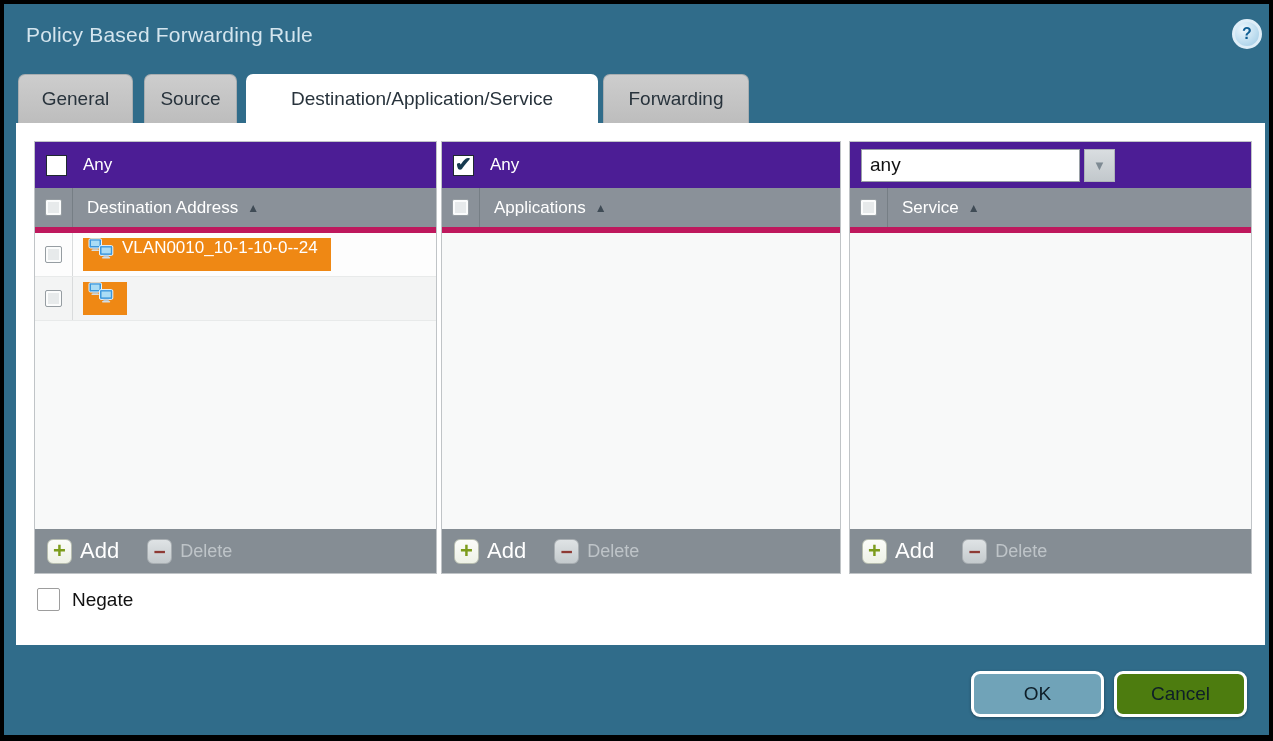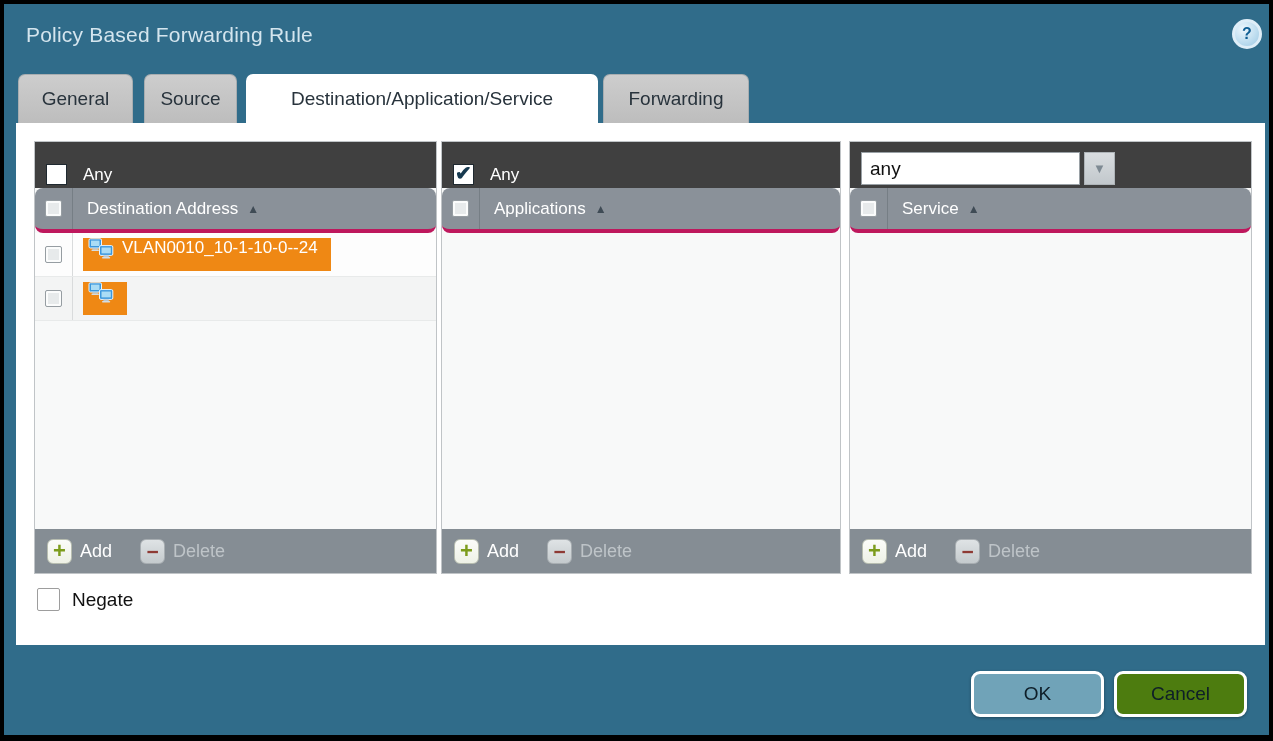--- a/index.html
+++ b/index.html
@@ -27,34 +27,34 @@
   .tab-forwarding { left:599px; width:146px; }
 
   .content { position:absolute; left:12px; top:119px; width:1249px; height:522px; background:#fff; z-index:2; }
 
   .panel { position:absolute; top:137px; height:433px; display:flex; flex-direction:column;
            border:1px solid #c0c4c7; background:#F8F9F9; z-index:4; }
   .panel-1 { left:30px; width:403px; }
   .panel-2 { left:437px; width:400px; }
   .panel-3 { left:845px; width:403px; }
 
-  .panel-top { height:46px; background:#404040; display:flex; align-items:flex-end; padding:3px 11px; flex:0 0 auto; }
+  .panel-top { height:46px; background:#4c1d95; display:flex; align-items:center; padding:3px 11px; flex:0 0 auto; }
   .cb-any { width:21px; height:21px; background:#fff; border:1px solid #1f2930; display:flex;
             align-items:center; justify-content:center; cursor:pointer; }
   .cb-any .checkmark { color:#16394F; font-size:20px; font-weight:bold; line-height:1; margin-top:-3px; }
   .any-label { color:#fff; font-size:17px; margin-left:16px; }
 
   .dd-input { width:219px; height:33px; border:1px solid #9aa1a6; background:#fff; font-size:19px;
               padding:0 8px; color:#111; font-family:"Liberation Sans", sans-serif; }
   .dd-btn { width:31px; height:33px; margin-left:4px; background:linear-gradient(#d9dde0,#c2c8cc);
             border:1px solid #aeb4b8; display:flex; align-items:center; justify-content:center; cursor:pointer; }
   .dd-arrow { color:#7e8a93; font-size:13px; }
 
   .panel-header { height:45px; background:#8A9199; display:flex; align-items:stretch; flex:0 0 auto;
-                  border-bottom:4px solid #be185d; cursor:pointer;border-radius:8px; }
+                  border-bottom:6px solid #be185d; cursor:pointer; }
   .hdr-cb-cell { width:38px; display:flex; align-items:center; justify-content:center;
                  border-right:1px solid #767e85; }
   .cb-small { width:17px; height:17px; background:#e7eaeb; border:1px solid #969da2; border-radius:2px;
               box-shadow:inset 0 0 0 2px #fbfcfc; cursor:pointer; }
   .hdr-label { color:#fff; font-size:17px; margin-left:14px; align-self:center; }
   .sort-ico { color:#3F4B55; font-size:12px; margin-left:9px; align-self:center; }
 
   .panel-body { flex:1 1 auto; background:#F8F9F9; overflow:hidden; }
   .row { height:44px; display:flex; align-items:center; border-bottom:1px solid #e8eaea; background:#fdfdfd; cursor:pointer; }
   .row + .row { background:#f3f4f4; }
@@ -63,21 +63,21 @@
   .chip { margin-left:10px; height:33px; background:#EF8814; display:flex; 
           padding:0 13px 0 5px; color:#fff; font-size:17px; gap:8px; white-space:nowrap; }
   .net-ico { display:block; }
 
   .panel-footer { height:44px; background:#858D94; display:flex; align-items:center; padding:0 12px; flex:0 0 auto; }
   .foot-btn { display:flex; align-items:center; cursor:pointer; }
   .btn-ico { width:25px; height:25px; border-radius:6px; display:flex; align-items:center; justify-content:center;
              line-height:1; }
   .add-ico { background:linear-gradient(#fbfcf9,#eef1e6); border:1px solid #b7bdb0;
              color:#7C9C1C; font-size:22px; font-weight:bold; }
-  .add-lbl { color:#fff; font-size:18px; margin-left:8px; }
+  .add-lbl { color:#fff; font-size:22px; margin-left:8px; }
   .del-btn { margin-left:28px; }
   .del-ico { background:linear-gradient(#dfe3e5,#c4cacd); border:1px solid #a8aeb2;
              color:#8E3A34; font-size:21px; font-weight:bold; }
   .del-lbl { color:#BEC4C8; font-size:18px; margin-left:8px; }
 
   .negate-row { position:absolute; left:33px; top:584px; display:flex; align-items:flex-end; z-index:4; }
   .cb-negate { width:23px; height:23px; background:#fff; border:1px solid #9d9d9d; border-radius:2px; cursor:pointer; }
   .negate-lbl { font-size:19px; color:#111; margin-left:12px; }
 
   .btn { position:absolute; top:667px; width:133px; height:46px; border:3px solid #fff; border-radius:9px;

